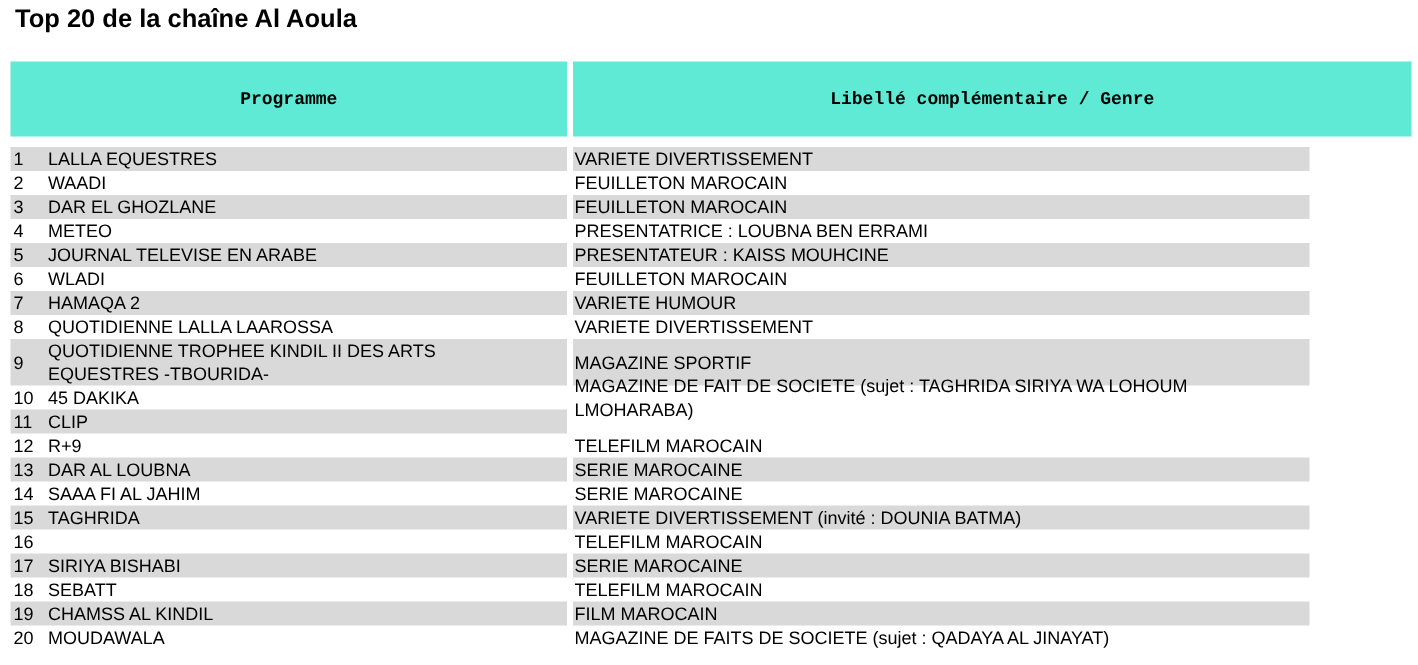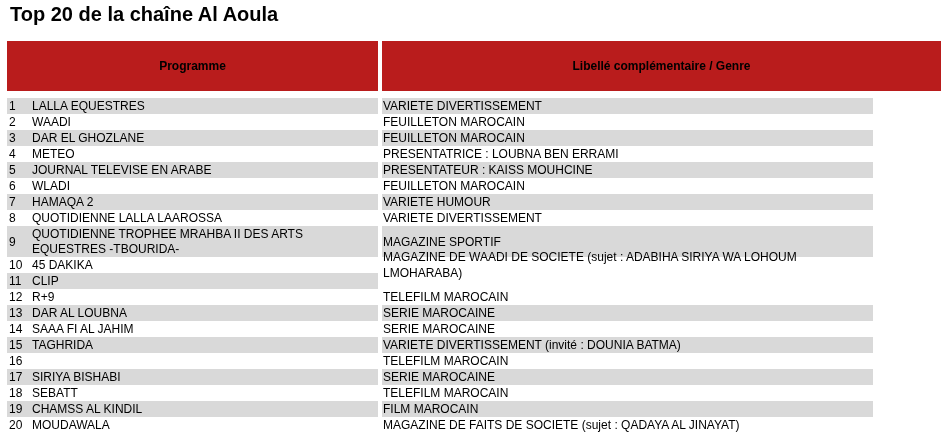--- a/index.html
+++ b/index.html
@@ -1,23 +1,23 @@
 <!DOCTYPE html>
 <html><head>
   <meta charset="utf-8">
   <style>
     html, body { margin: 0; padding: 0; background: #ffffff; }
     body { width: 945px; height: 443px; position: relative; overflow: hidden;
            font-family: "Liberation Sans", sans-serif; color: #000; }
-    .title { position: absolute; left: 10px; top: 3px; font-size: 20px; font-weight: bold;
+    .title { position: absolute; left: 10px; top: 3px; font-size: 17px; font-weight: bold;
              font-family: "Liberation Sans", sans-serif; letter-spacing: 0px; }
     .table { position: absolute; left: 7px; top: 41px; width: 934px; }
     .hdr { display: flex; height: 50px; }
-    .hcell { background: #b91c1c; display: flex; align-items: center; justify-content: center;
-             font-size: 12px; font-weight: bold; }
+    .hcell { background: #5eead4; display: flex; align-items: center; justify-content: center;
+             font-size: 12px; font-weight: bold; font-family: Liberation Mono, monospace; }
     .hcell.c1 { width: 371px; margin-right: 4px; }
     .hcell.c2 { width: 559px; }
     .rows { margin-top: 7px; }
     .row { display: flex; height: 16px; font-size: 12px; line-height: 16px; }
     .row.tall { height: 31px; }
     .row .c1 { width: 371px; margin-right: 4px; display: flex; align-items: center; }
     .row .c2 { width: 491px; display: flex; align-items: center; padding-left: 1px; box-sizing: border-box; }
     .row.shaded .c1, .row.shaded .c2 { background: #d9d9d9; }
     .num { width: 25px; padding-left: 2px; box-sizing: border-box; flex: none; }
     .prog { flex: 1; line-height: 15px; white-space: pre-line; }
@@ -85,31 +85,31 @@
       <div class="row">
         <div class="c1">
           <span class="num">8</span>
           <span class="prog">QUOTIDIENNE LALLA LAAROSSA</span>
         </div>
         <div class="c2">VARIETE DIVERTISSEMENT</div>
       </div>
       <div class="row shaded tall">
         <div class="c1">
           <span class="num">9</span>
-          <span class="prog">QUOTIDIENNE TROPHEE MRAHBA II DES ARTS
+          <span class="prog">QUOTIDIENNE TROPHEE KINDIL II DES ARTS
 EQUESTRES -TBOURIDA-</span>
         </div>
         <div class="c2">MAGAZINE SPORTIF</div>
       </div>
       <div class="row">
         <div class="c1">
           <span class="num">10</span>
           <span class="prog">45 DAKIKA</span>
         </div>
-        <div class="c2">MAGAZINE DE WAADI DE SOCIETE (sujet : ADABIHA SIRIYA WA LOHOUM LMOHARABA)</div>
+        <div class="c2">MAGAZINE DE FAIT DE SOCIETE (sujet : TAGHRIDA SIRIYA WA LOHOUM LMOHARABA)</div>
       </div>
       <div class="row shaded">
         <div class="c1">
           <span class="num">11</span>
           <span class="prog">CLIP</span>
         </div>
       </div>
       <div class="row">
         <div class="c1">
           <span class="num">12</span>

